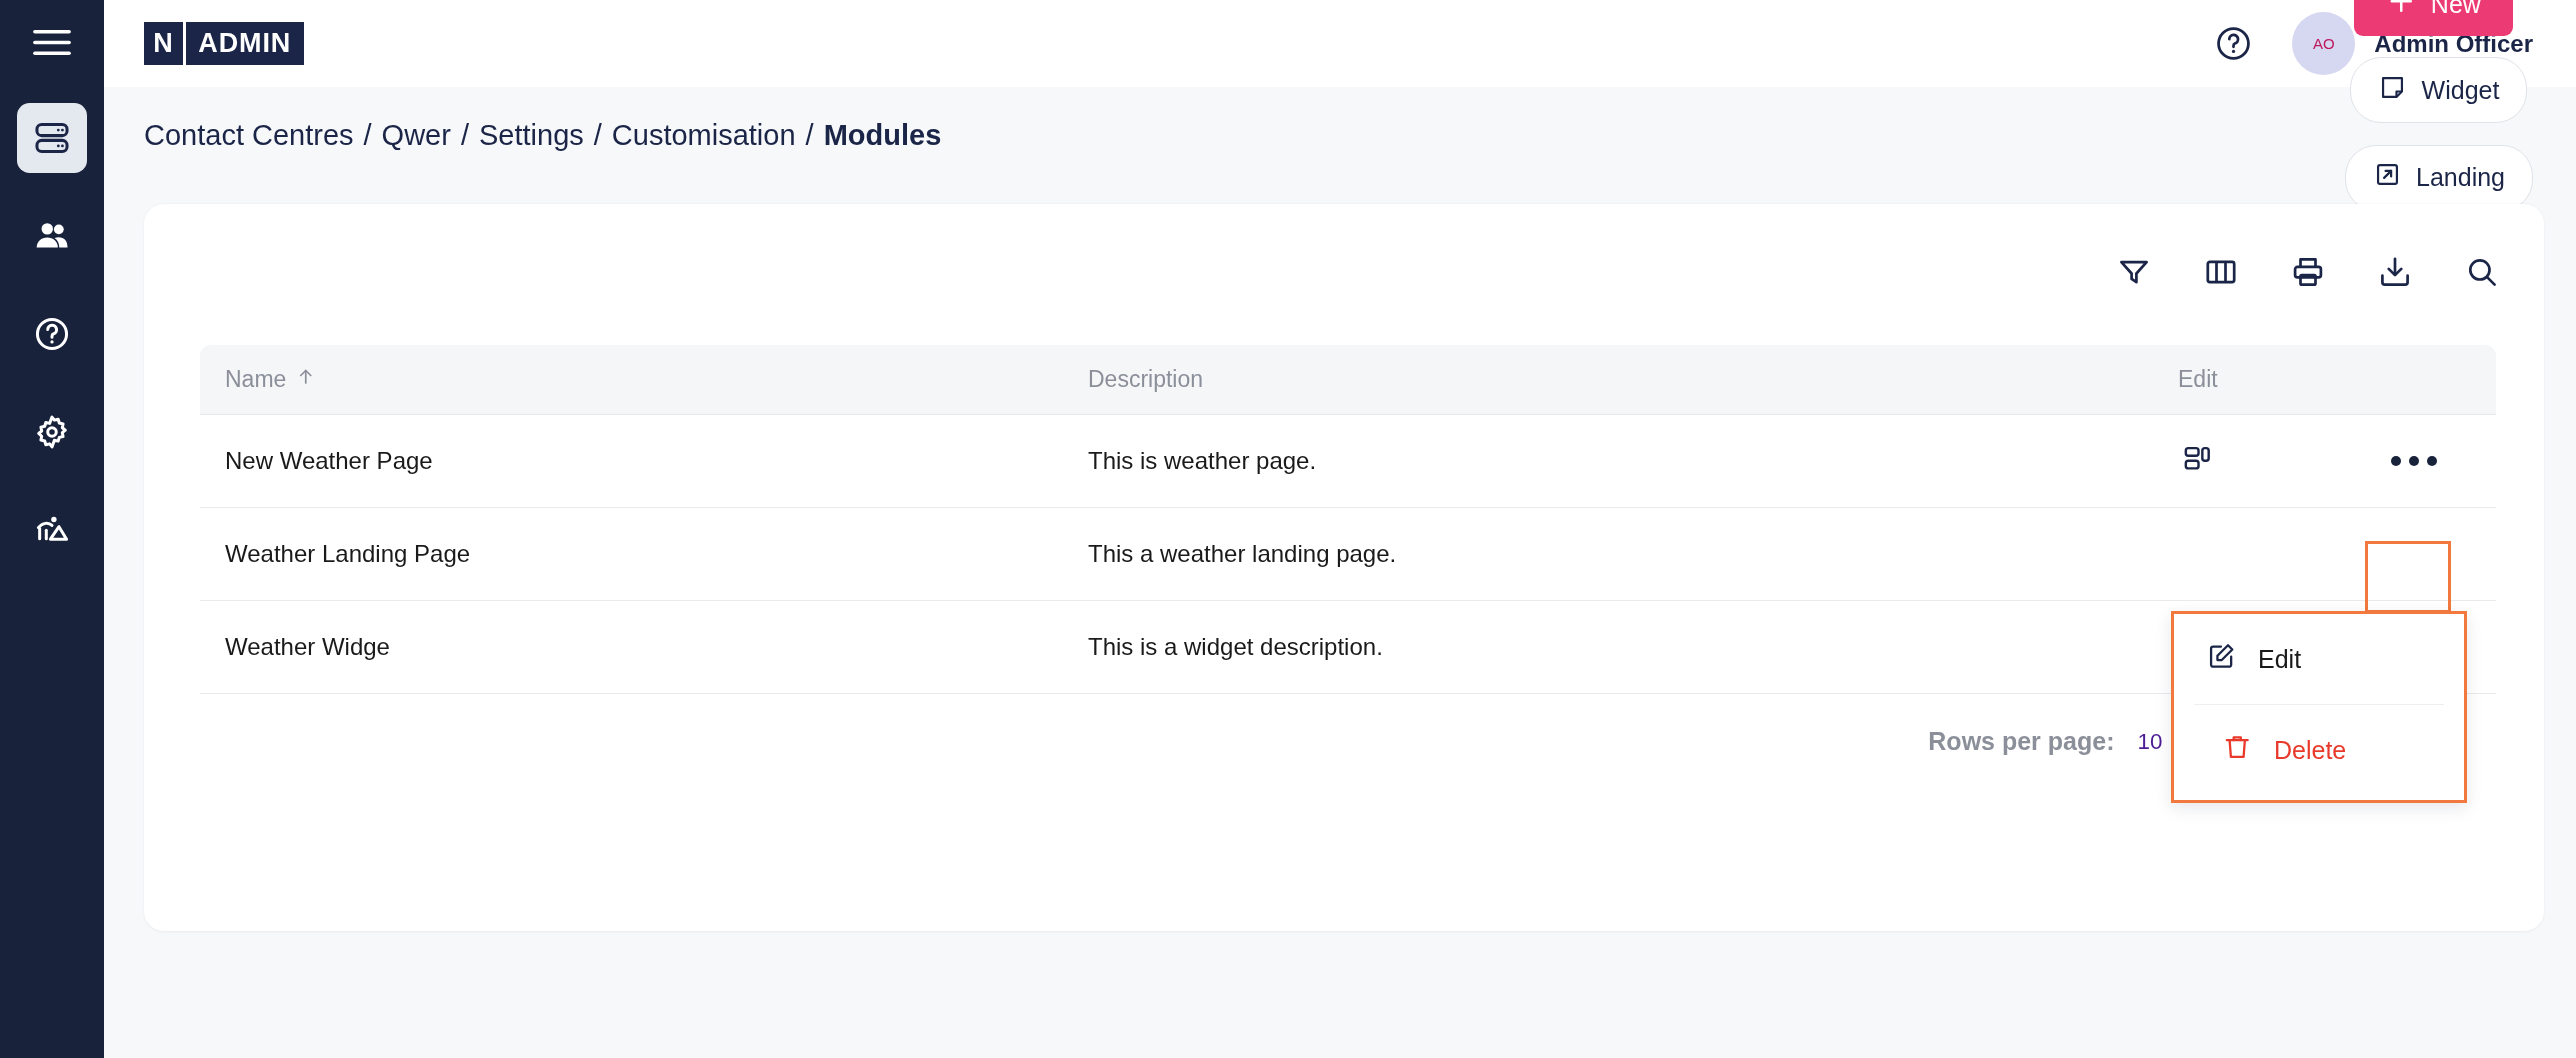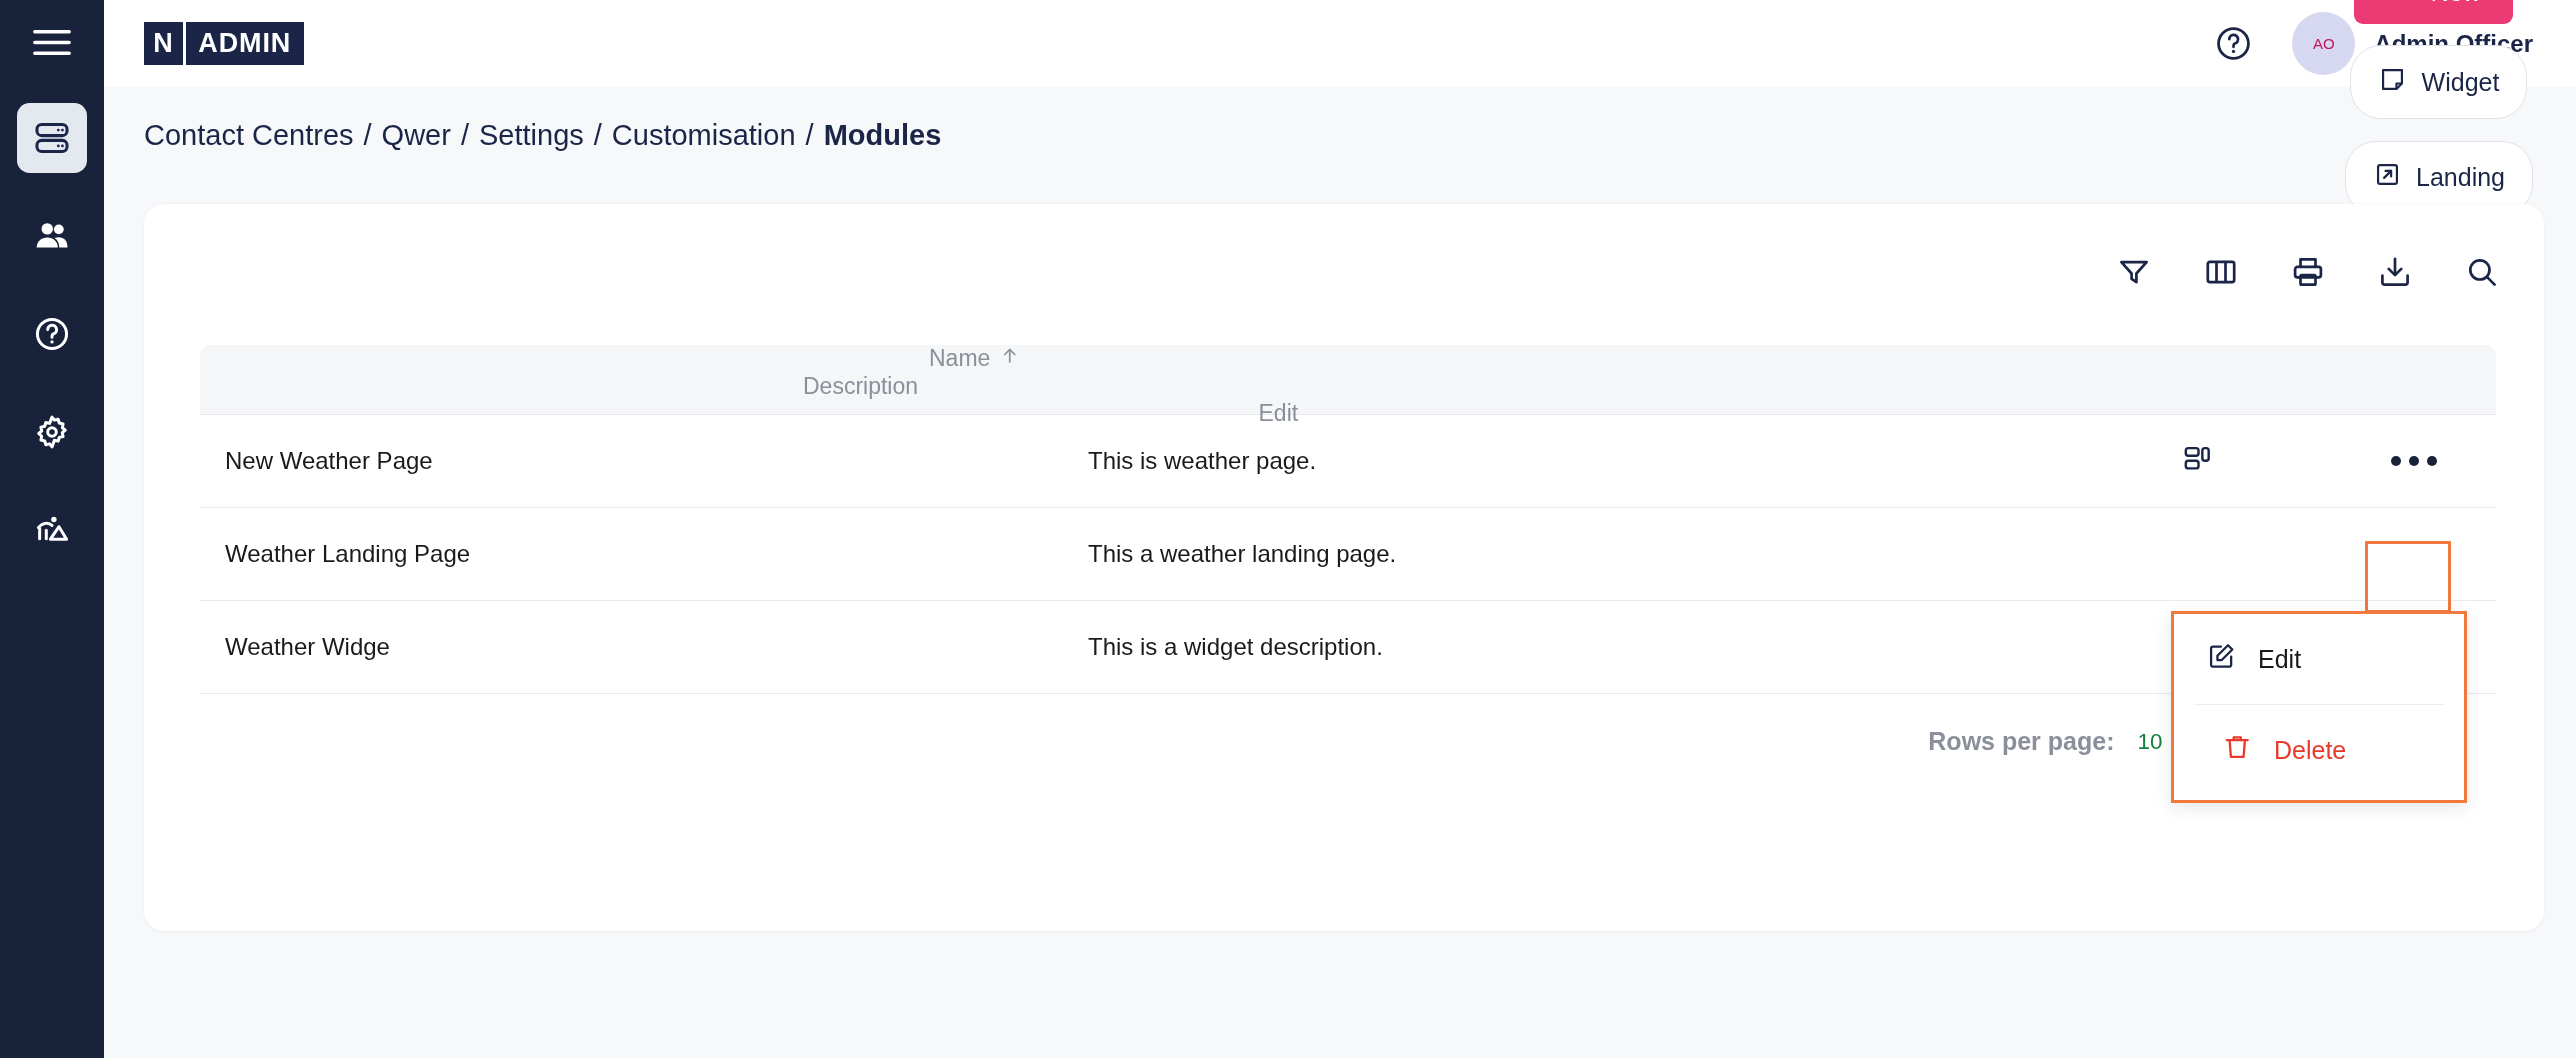--- a/index.html
+++ b/index.html
@@ -86,21 +86,21 @@
     background: #ec3a74; color: #ffffff;
     border: none; border-radius: 9px;
     height: 63px; padding: 0 32px;
     font-size: 25px; font-family: inherit;
     display: flex; align-items: center; gap: 14.4px;
     cursor: pointer;
   }
   .btn-pill {
     background: #ffffff; color: #1b2547;
     border: 1.3px solid #dfe2e8; border-radius: 31px;
-    height: 74px; padding: 0 27px;
+    height: 66px; padding: 0 27px;
     font-size: 25px; font-family: inherit;
     display: flex; align-items: center; gap: 14.4px;
     cursor: pointer; margin-left: 10.8px;
   }
   .btn-pill:first-of-type { margin-left: 32px; }
 
   
   .card {
     position: absolute; left: 40px; top: 117px;
     width: 2400px; height: 727px;
@@ -113,21 +113,20 @@
   }
   .table-tools .icon-btn { width: 39px; height: 39px; }
 
   .tbl { position: absolute; left: 56px; top: 141px; width: 2296px; }
   .thead {
     background: #f5f6f8;
     border-radius: 10.8px 10.8px 0 0;
     height: 70px;
     display: flex; align-items: center;
     border-bottom: 1.3px solid #e6e8ec;
-    flex-direction: column;
   }
   .th {
     font-size: 23px; color: #8a8f99;
     display: flex; align-items: center; gap: 9px;
   }
   .col-name { width: 888px; padding-left: 25px; }
   .col-desc { width: 1090px; }
   .col-type { width: 179px; }
   .col-act  { width: 114px; }
 
@@ -146,21 +145,21 @@
     gap: 8px; cursor: pointer;
   }
   .kebab span { width: 10px; height: 10px; border-radius: 50%; background: #18223b; display: block; }
 
   .tfoot {
     height: 95px; display: flex; align-items: center; justify-content: flex-end;
     gap: 0; padding-right: 39px;
   }
   .pg-label { font-size: 25px; color: #8a8f99; font-weight: bold; }
   .pg-select {
-    font-size: 22.4px; color: #15803d; margin-left: 23px;
+    font-size: 22.4px; color: #4c1d95; margin-left: 23px;
     display: flex; align-items: flex-end; gap: 11.7px; cursor: pointer;
   }
   .pg-caret { width: 0; height: 0; border-left: 8px solid transparent; border-right: 8px solid transparent; border-top: 10px solid #8a8f99; }
   .pg-range { font-size: 22.4px; color: #8a8f99; margin-left: 50px; }
   .pg-nav { display: flex; align-items: center; gap: 34px; margin-left: 43px; }
   .pg-btn { cursor: pointer; width: 32px; height: 32px; display: flex; align-items: center; justify-content: center; }
 
   
   .hl-kebab {
     position: absolute;

